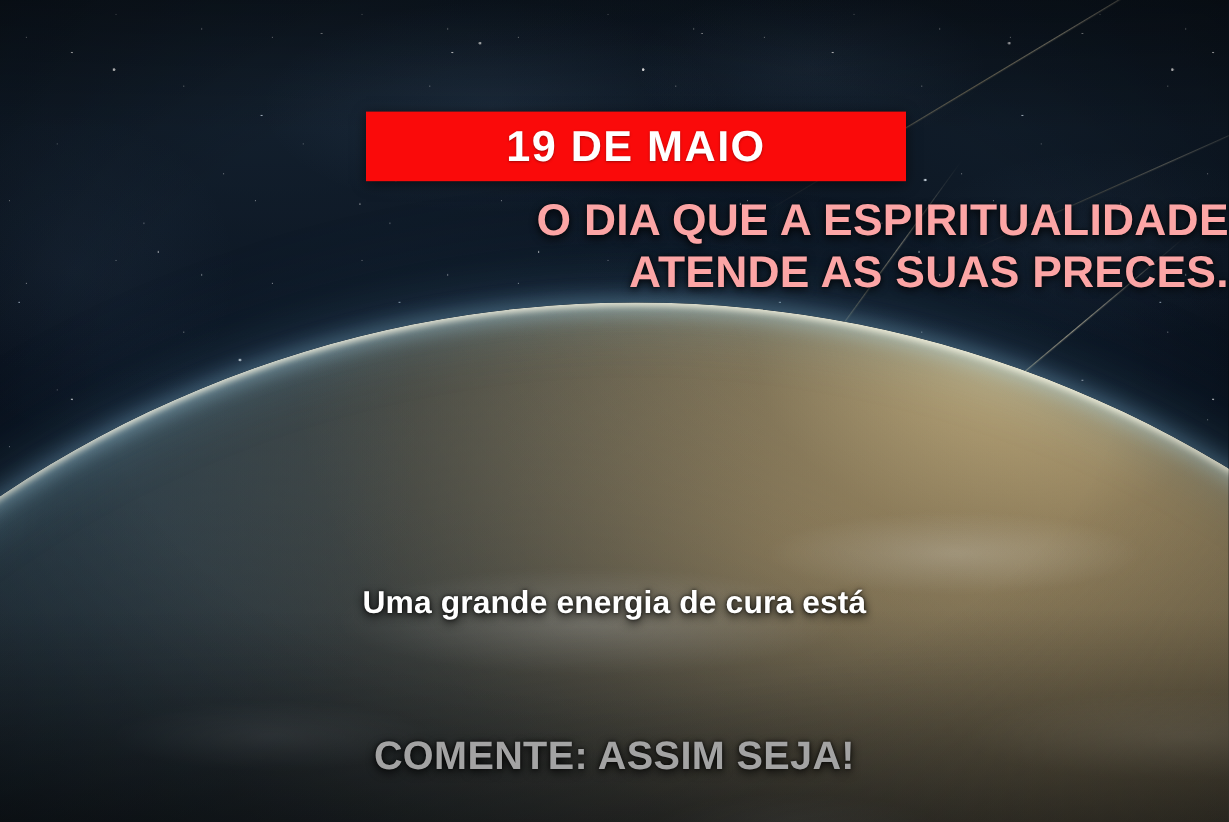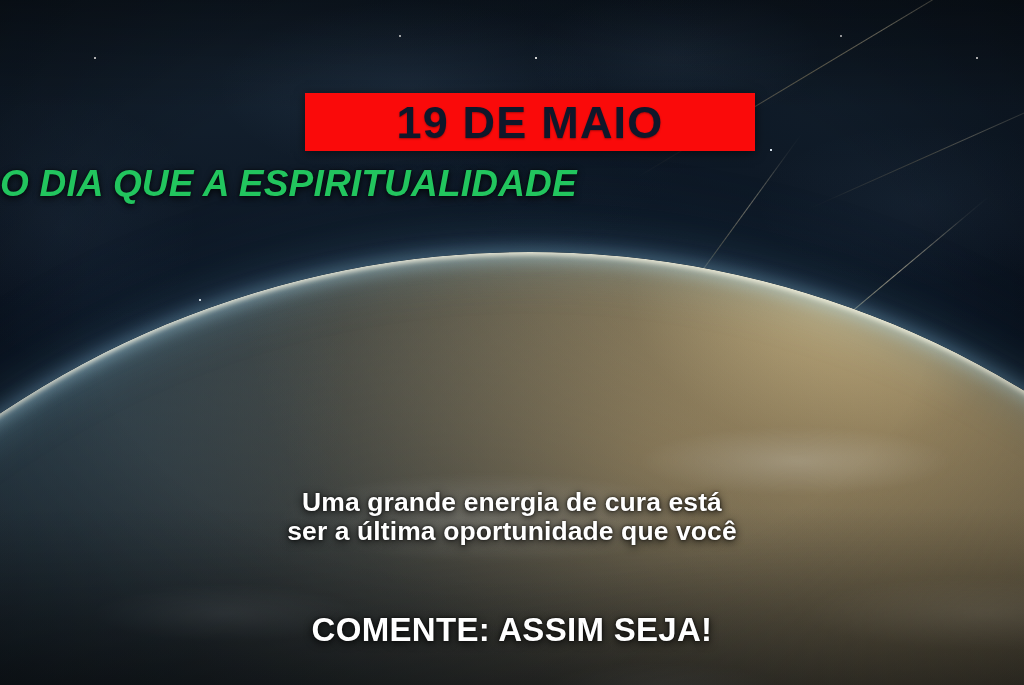--- a/index.html
+++ b/index.html
@@ -185,42 +185,41 @@
     top: 93px;
     width: 450px;
     height: 58px;
     background: #fa0a0a;
     display: flex;
     align-items: center;
     justify-content: center;
     box-shadow: 0 2px 10px rgba(0,0,0,.55);
   }
   .date-banner-text {
-    color: #0f172a;
-    font-size: 45px;
+    color: #ffffff;
+    font-size: 36px;
     font-weight: bold;
     letter-spacing: 1.2px;
     line-height: 1;
     white-space: nowrap;
     text-shadow: 0 1px 2px rgba(0,0,0,.35);
   }
 
   .headline {
     position: absolute;
     left: 0;
     right: 0;
     top: 163px;
-    text-align: left;
-    color: #22c55e;
+    text-align: right;
+    color: #fca5a5;
     font-size: 37px;
     font-weight: bold;
     line-height: 1.16;
     letter-spacing: .2px;
     text-shadow: 0 2px 7px rgba(0,0,0,.85), 0 0 2px rgba(0,0,0,.6);
-    font-style: italic;
   }
   .headline-line { display: block; white-space: nowrap; }
 
   .body-copy {
     position: absolute;
     left: 0;
     right: 0;
     top: 444px;
     text-align: center;
     color: #ffffff;
@@ -232,21 +231,21 @@
     margin-top: 44px;
   }
   .body-line { display: block; white-space: nowrap; }
 
   .cta {
     position: absolute;
     left: 0;
     right: 0;
     top: 613px;
     text-align: center;
-    color: #ffffff;
+    color: #a3a3a3;
     font-size: 33px;
     font-weight: bold;
     letter-spacing: .3px;
     line-height: 1;
     white-space: nowrap;
     text-shadow: 0 2px 8px rgba(0,0,0,.9), 0 0 3px rgba(0,0,0,.7);
   }
 </style>
 </head>
 <body>
@@ -275,23 +274,23 @@
   <div class="vignette"></div>
 
   <div class="content">
 
     <div class="date-banner">
       <span class="date-banner-text">19 DE MAIO</span>
     </div>
 
     <div class="headline">
       <span class="headline-line">O DIA QUE A ESPIRITUALIDADE</span>
+      <span class="headline-line">ATENDE AS SUAS PRECES.</span>
     </div>
 
     <div class="body-copy">
       <span class="body-line">Uma grande energia de cura está</span>
-      <span class="body-line">ser a última oportunidade que você</span>
     </div>
 
     <div class="cta">COMENTE: ASSIM SEJA!</div>
 
   </div>
 </div>
 
 </body></html>

